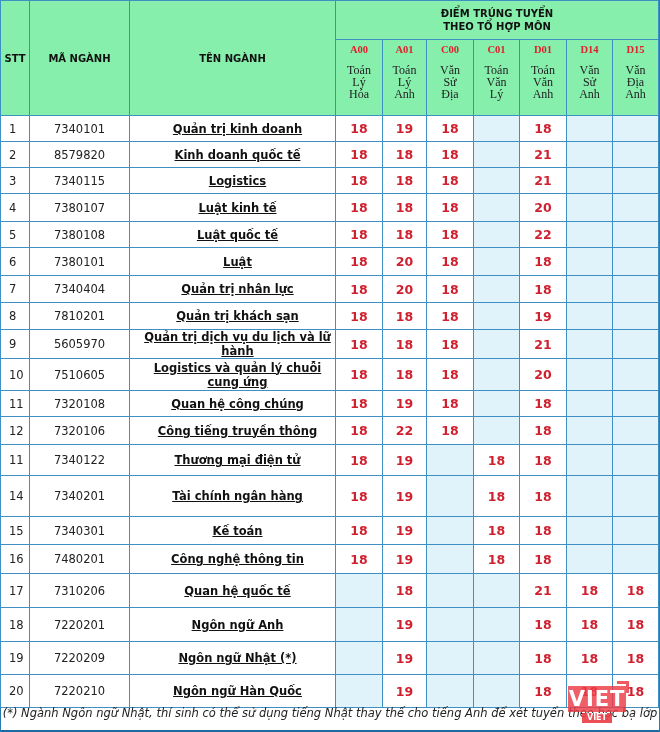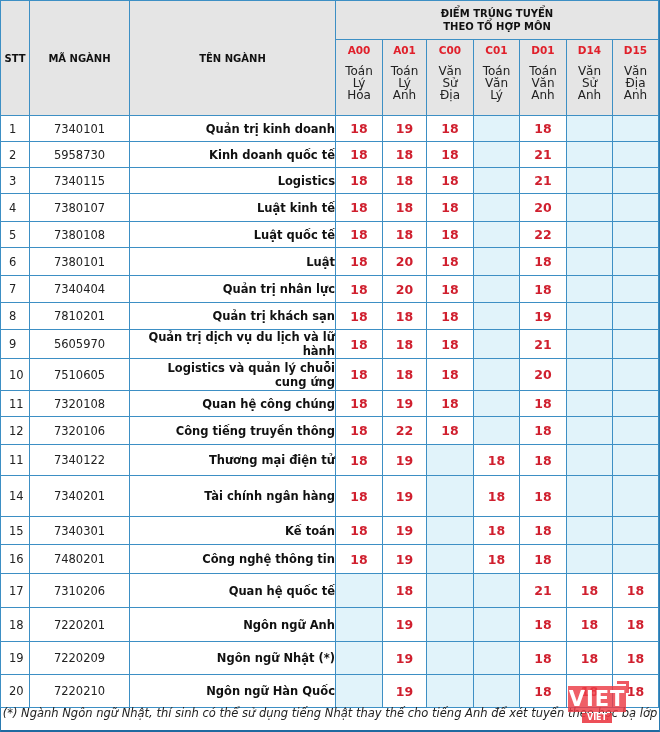--- a/index.html
+++ b/index.html
@@ -1,27 +1,27 @@
 <!DOCTYPE html>
 <html><head>
 <meta charset="utf-8">
 <style>
   html, body { margin:0; padding:0; }
   body { width:660px; height:732px; background:#ffffff; position:relative; overflow:hidden;
          font-family:"DejaVu Sans", sans-serif; }
   .frame { position:absolute; left:0; top:0; width:658px; height:729px; border:1px solid #2a7ab0; border-bottom:3px solid #1f6aa0; box-sizing:content-box; }
   table { border-collapse:collapse; position:absolute; left:0; top:0; table-layout:fixed; }
   td, th { border:1px solid #3d8fc4; padding:0; text-align:center; vertical-align:middle; }
-  th { background:#e5e5e5; color:#111; font-weight:bold; font-size:10px; }
+  th { background:#86efac; color:#111; font-weight:bold; font-size:10px; }
   th.title { font-size:10px; line-height:13px; }
-  th.combo { vertical-align:top; padding-top:4px; }
+  th.combo { vertical-align:top; padding-top:4px;font-family:Liberation Serif, serif; }
   .code { color:#e0202b; font-weight:bold; font-size:10.5px; display:block; margin-bottom:9px; }
   .subj { font-weight:normal; font-size:12px; line-height:12px; display:block; color:#222; }
   td { font-size:11.5px; color:#222; }
-  td.name { text-align:right; padding-left:10px; font-weight:bold; font-size:11.5px; color:#111; }
+  td.name { text-align:center; padding-left:10px; font-weight:bold; font-size:11.5px; color:#111;text-decoration:underline; }
   td.stt { text-align:left; padding-left:8px; }
   td.score { color:#d01f2e; font-weight:bold; font-size:12.5px; }
   td.empty { background:#e1f3fa; }
   .footnote { position:absolute; left:0; top:697px; width:660px; height:32px; line-height:32px;
               text-align:center; font-style:italic; font-size:11.5px; color:#222; }
   .wm { position:absolute; left:568px; top:686px; width:58px; height:26px; background:rgba(235,60,70,0.82);
         color:#fff; font-weight:bold; font-size:21px; line-height:26px; text-align:center; letter-spacing:1px; }
   .wm2 { position:absolute; left:582px; top:713px; width:30px; height:10px; background:rgba(235,60,70,0.9);
          color:#fff; font-size:8px; font-weight:bold; line-height:10px; text-align:center; }
   .wm-corner { position:absolute; left:617px; top:681px; width:9px; height:9px; border-top:3px solid rgba(235,60,70,0.85); border-right:3px solid rgba(235,60,70,0.85); }
@@ -107,21 +107,21 @@
         <td class="score">18</td>
         <td class="score">19</td>
         <td class="score">18</td>
         <td class="score empty"></td>
         <td class="score">18</td>
         <td class="score empty"></td>
         <td class="score empty"></td>
       </tr>
       <tr style="height: 26px;">
         <td class="stt">2</td>
-        <td>5958730</td>
+        <td>8579820</td>
         <td class="name">Kinh doanh quốc tế</td>
         <td class="score">18</td>
         <td class="score">18</td>
         <td class="score">18</td>
         <td class="score empty"></td>
         <td class="score">21</td>
         <td class="score empty"></td>
         <td class="score empty"></td>
       </tr>
       <tr style="height: 26px;">

